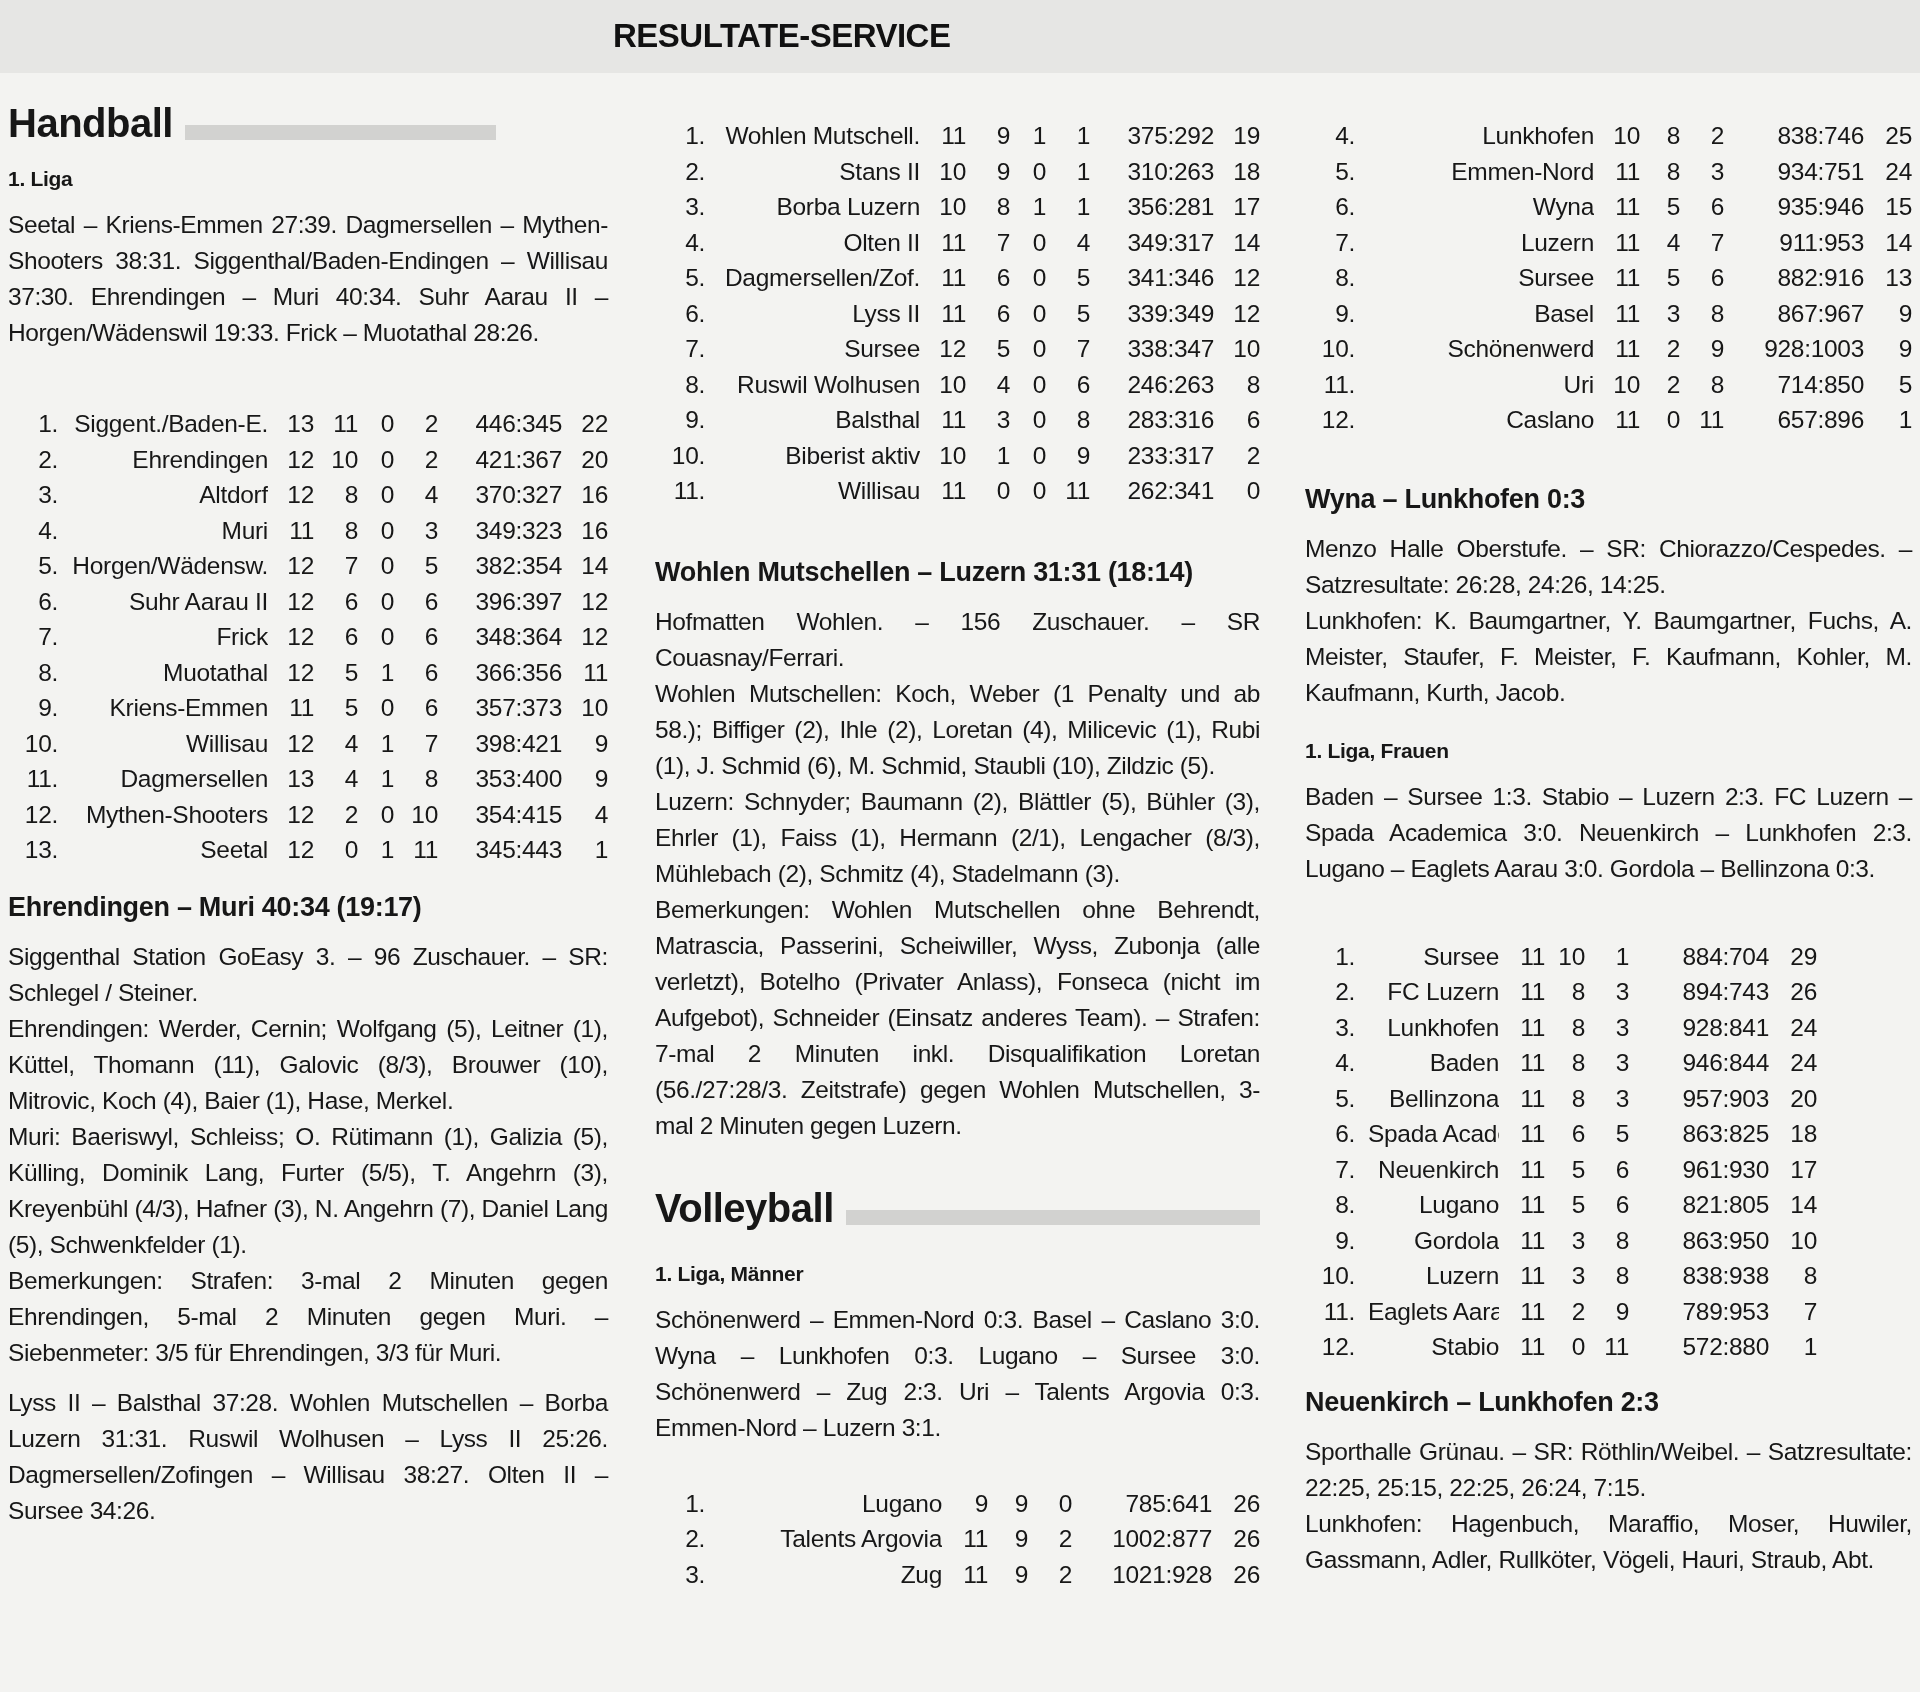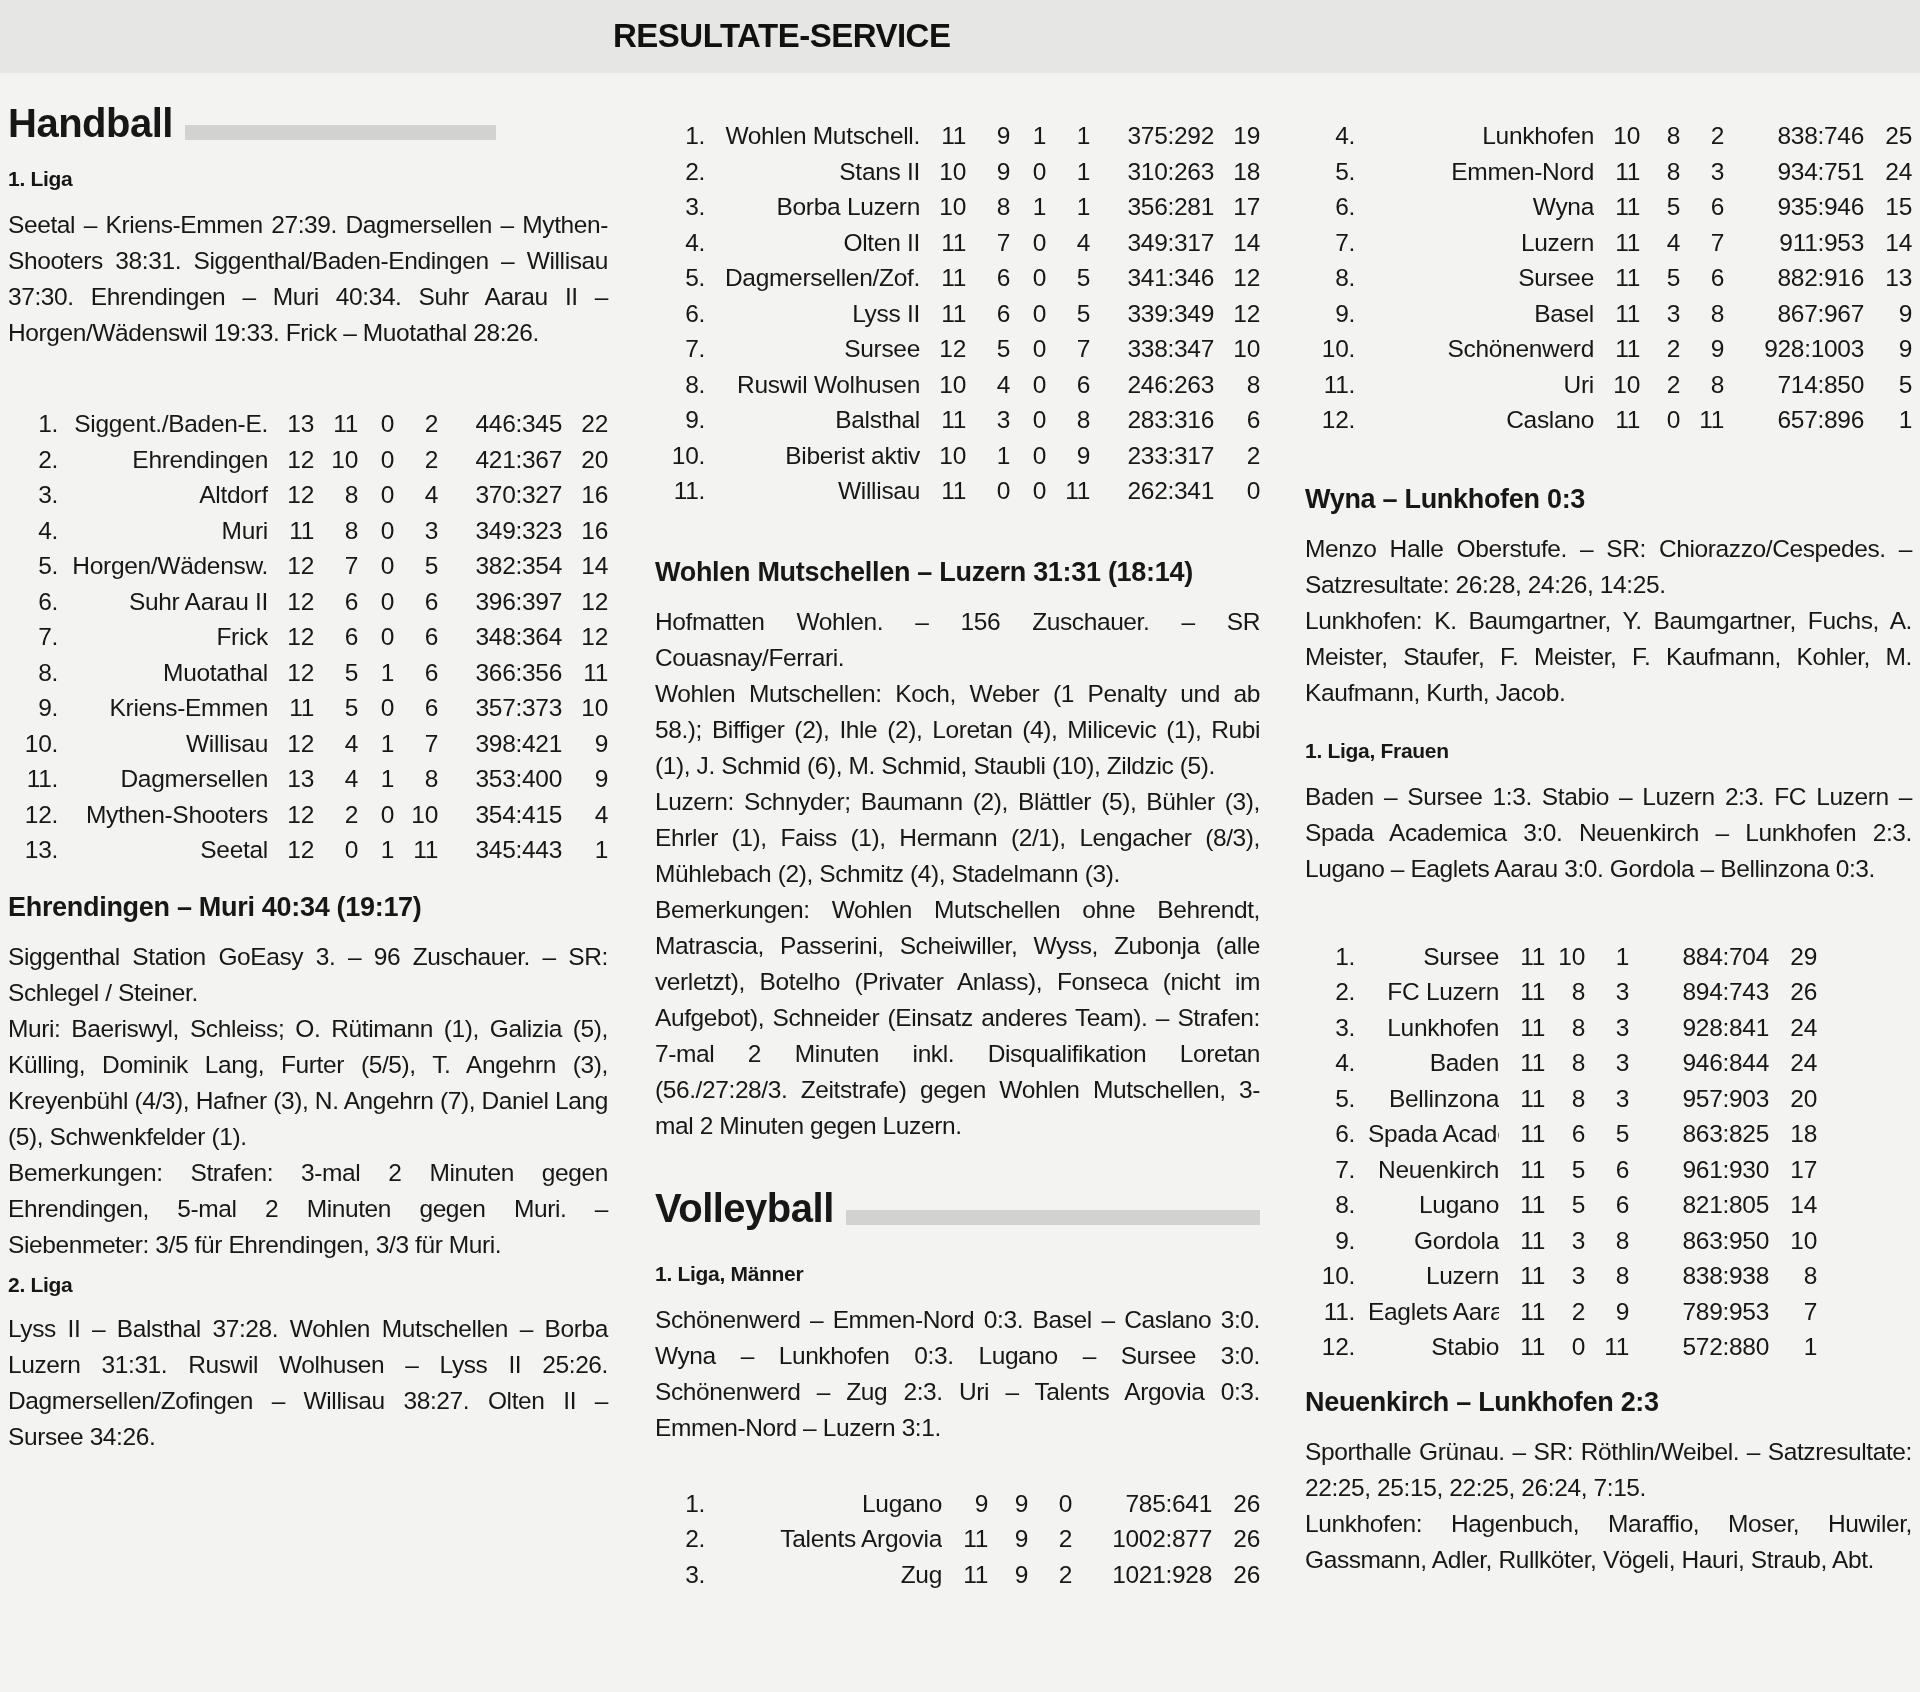--- a/index.html
+++ b/index.html
@@ -244,25 +244,25 @@
             <span class="cell num n3">1</span>
             <span class="cell num n4">11</span>
             <span class="cell score">345:443</span>
             <span class="cell pts">1</span>
           </div>
         </div>
 
       <h3 class="h-match h-report1">Ehrendingen – Muri 40:34 (19:17)</h3>
       <div class="pgroup g-report1">
         <p class="bp">Siggenthal Station GoEasy 3. – 96 Zuschauer. – SR: Schlegel / Steiner.</p>
+        <p class="bp">Ehrendingen: Werder, Cernin; Wolfgang (5), Leitner (1), Küttel, Thomann (11), Galovic (8/3), Brouwer (10), Mitrovic, Koch (4), Baier (1), Hase, Merkel.</p>
         <p class="bp">Muri: Baeriswyl, Schleiss; O. Rütimann (1), Galizia (5), Külling, Dominik Lang, Furter (5/5), T. Angehrn (3), Kreyenbühl (4/3), Hafner (3), N. Angehrn (7), Daniel Lang (5), Schwenkfelder (1).</p>
         <p class="bp">Bemerkungen: Strafen: 3-mal 2 Minuten gegen Ehrendingen, 5-mal 2 Minuten gegen Muri. – Siebenmeter: 3/5 für Ehrendingen, 3/3 für Muri.</p>
       </div>
 
-      <h3 class="h-sub h-liga2">2. Liga</h3>
       <p class="bp p-liga2">Lyss II – Balsthal 37:28. Wohlen Mutschellen – Borba Luzern 31:31. Ruswil Wolhusen – Lyss II 25:26. Dagmersellen/Zofingen – Willisau 38:27. Olten II – Sursee 34:26.</p>
     </section>
 
     <section class="col col-mid">
       <div class="standings hb t-liga2">
 
           <div class="trow">
             <span class="cell rank">1.</span>
             <span class="cell team">Wohlen Mutschell.</span>
             <span class="cell num n1">11</span>

